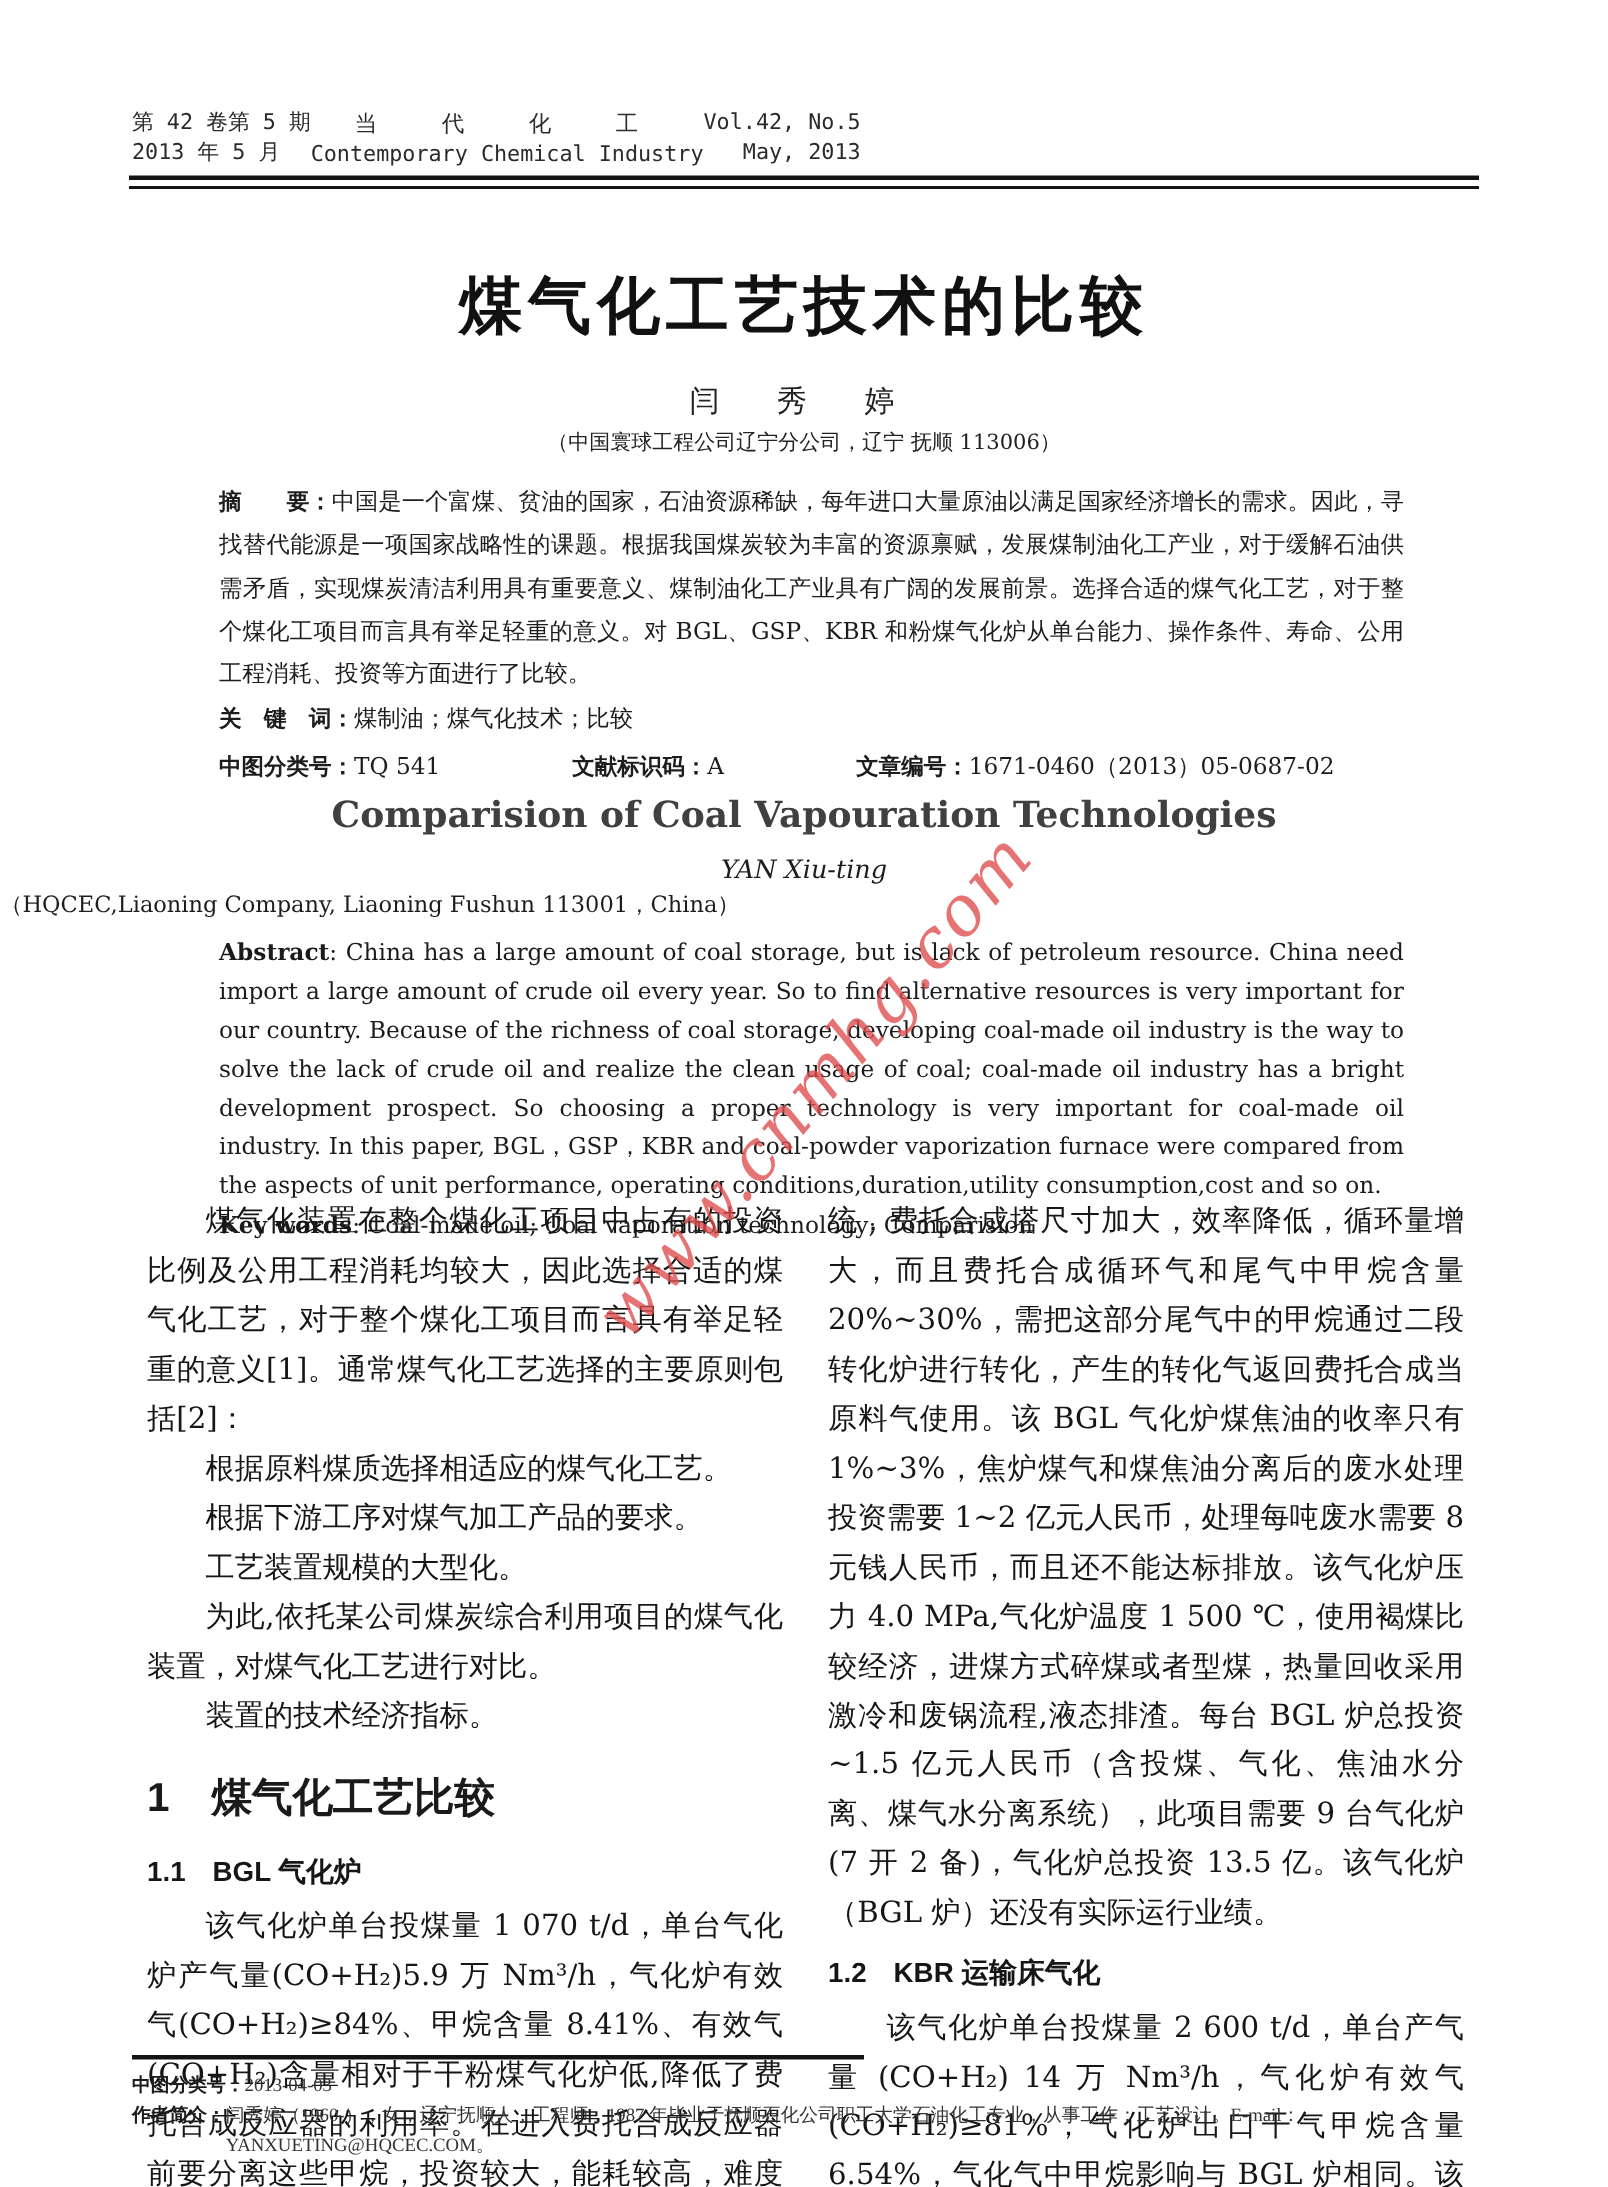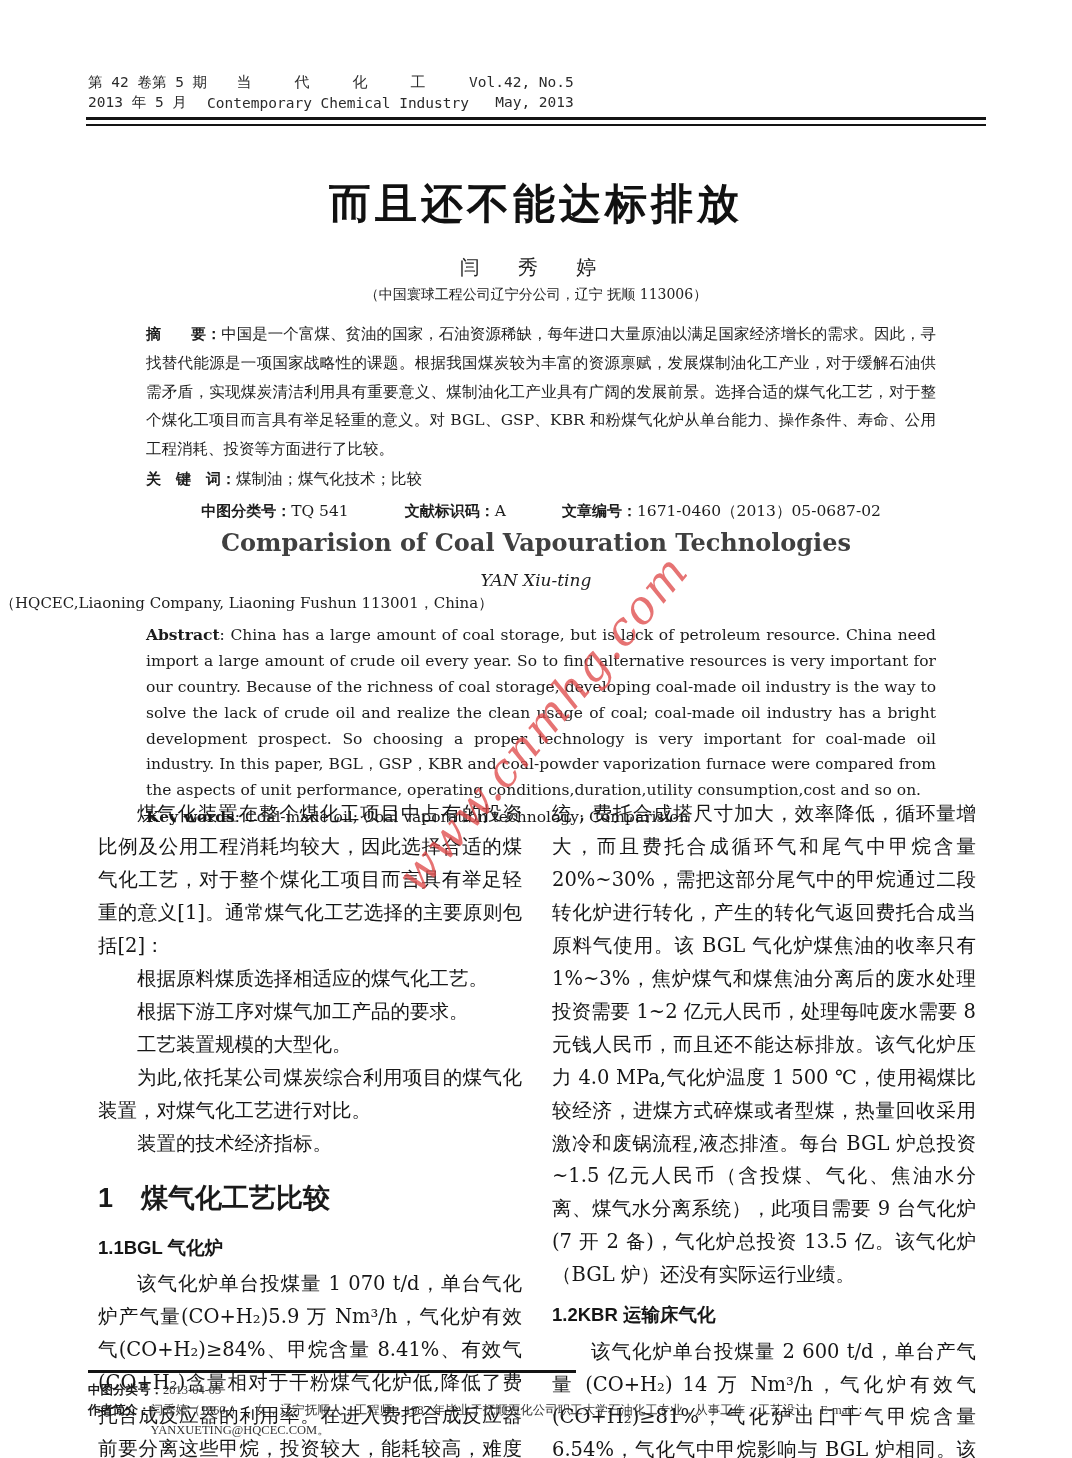--- a/index.html
+++ b/index.html
@@ -39,21 +39,21 @@
     position:absolute;top:286px;left:0;width:100%;
     text-align:center;font-size:14px;color:#222;
   }
   
   .abs-cn{
     position:absolute;top:320px;left:146px;width:790px;
     font-size:15.5px;line-height:1.86;text-align:justify;color:#1d1d1d;
   }
   .abs-cn b{font-family:"Liberation Sans",sans-serif;font-size:15px;margin-top:44px;}
   .kwline{margin-top:1px;}
-  .metaline{display:flex;gap:56px;margin-top:3px;white-space:nowrap;justify-content:center;}
+  .metaline{display:flex;gap:88px;margin-top:3px;white-space:nowrap;}
   .metaline .mitem b{font-family:"Liberation Sans",sans-serif;font-size:15px;}
   
   .title-en{
     position:absolute;top:528px;left:0;width:100%;
     text-align:center;font-size:24px;font-weight:bold;color:#404040;
   }
   .author-en{
     position:absolute;top:570px;left:0;width:100%;
     text-align:center;font-size:17px;font-style:italic;color:#1d1d1d;
   }
@@ -75,21 +75,21 @@
   .col p{margin:0;text-indent:2em;}
   .col p.noindent{text-indent:0;}
   h1.sec{
     font-family:"Liberation Sans",sans-serif;
     font-size:27px;font-weight:600;color:#1a1a1a;
     margin:16px 0 10px 0;display:flex;gap:28px;align-items:baseline;text-align:left;
   }
   h2.sub{
     font-family:"Liberation Sans",sans-serif;
     font-size:18.5px;font-weight:bold;color:#161616;
-    margin:7px 0 5px 0;display:flex;text-align:left;
+    margin:7px 0 5px 0;display:flex;gap:18px;text-align:left;
   }
   
   .footer{
     position:absolute;left:88px;bottom:18px;width:898px;
     font-family:"DejaVu Sans Mono","Liberation Mono",monospace;
     font-size:12.5px;line-height:1.6;color:#333;
   }
   .footer-rule{width:488px;border-top:3px solid #141414;margin-bottom:7px;}
   .frow{display:flex;}
   .flabel{font-weight:bold;white-space:nowrap;color:#1c1c1c;}
@@ -116,21 +116,21 @@
     <div class="cjk">当　代　化　工</div>
     <div>Contemporary Chemical Industry</div>
   </div>
   <div class="h-right">
     <div>Vol.42, No.5</div>
     <div>May, 2013</div>
   </div>
 </div>
 <div class="rule-double"></div>
 
-<div class="title-cn">而且还不能达标排放</div>
+<div class="title-cn">煤气化工艺技术的比较</div>
 <div class="author-cn">闫 秀 婷</div>
 <div class="affil-cn">（中国寰球工程公司辽宁分公司，辽宁 抚顺 113006）</div>
 
 <div class="abs-cn">
   <div><b>摘　　要：</b><span>中国是一个富煤、贫油的国家，石油资源稀缺，每年进口大量原油以满足国家经济增长的需求。因此，寻找替代能源是一项国家战略性的课题。根据我国煤炭较为丰富的资源禀赋，发展煤制油化工产业，对于缓解石油供需矛盾，实现煤炭清洁利用具有重要意义、煤制油化工产业具有广阔的发展前景。选择合适的煤气化工艺，对于整个煤化工项目而言具有举足轻重的意义。对 BGL、GSP、KBR 和粉煤气化炉从单台能力、操作条件、寿命、公用工程消耗、投资等方面进行了比较。</span></div>
   <div class="kwline"><b>关　键　词：</b><span>煤制油；煤气化技术；比较</span></div>
   <div class="metaline">
     <span class="mitem"><b>中图分类号：</b><span>TQ 541</span></span>
     <span class="mitem"><b>文献标识码：</b><span>A</span></span>
     <span class="mitem"><b>文章编号：</b><span>1671-0460（2013）05-0687-02</span></span>

